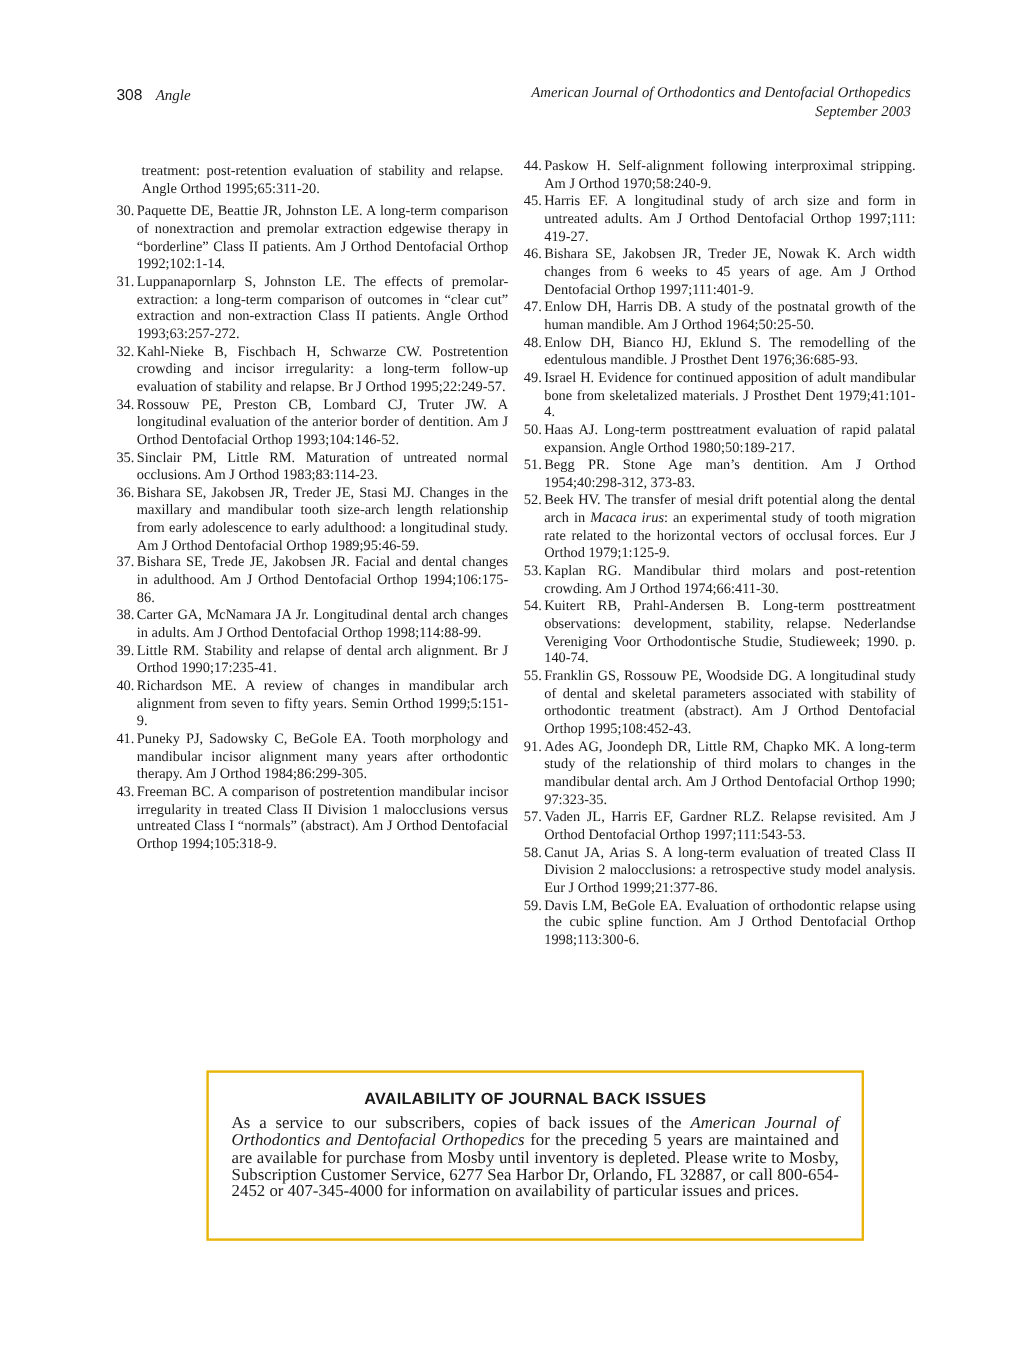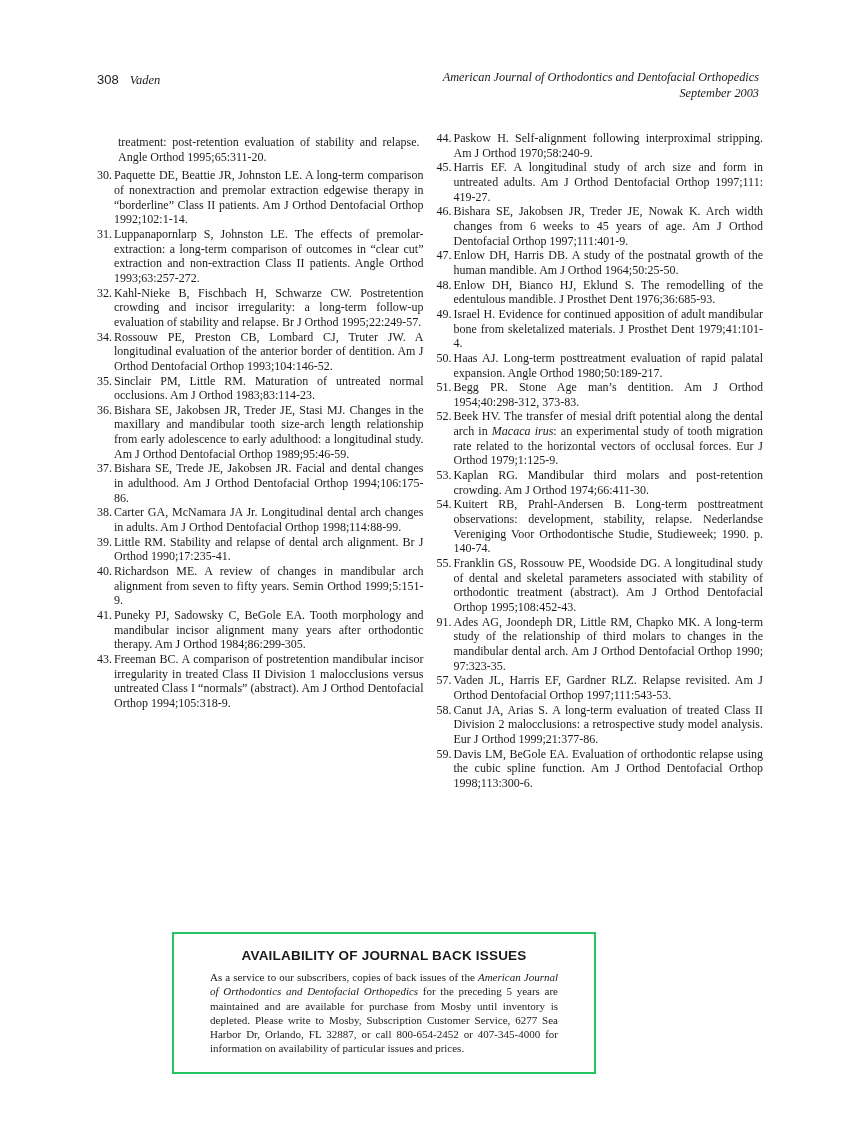--- a/index.html
+++ b/index.html
@@ -69,50 +69,50 @@
   }
   .ref-num {
     position: absolute;
     left: 0;
     top: 0;
   }
   
   .notice-box {
     position: absolute;
     left: 172px;
-    top: 932px;
-    width: 424px;
+    top: 892px;
+    width: 548px;
     height: 142px;
-    border: 2px solid #22c55e;
+    border: 2px solid #eab308;
     box-sizing: border-box;
     background: #fff;
   }
   .notice-title {
     font-family: "Liberation Sans", sans-serif;
     font-size: 13.5px;
     font-weight: bold;
     text-align: center;
     letter-spacing: 0.2px;
     margin: 14px 10px 7px;
   }
   .notice-body {
-    margin: 0 36px;
-    font-size: 11px;
+    margin: 0 19px;
+    font-size: 14px;
     line-height: 14.3px;
     text-align: justify;
   }
 </style>
 </head>
 <body>
 
 <div class="page">
 
   <header class="page-header">
     <div class="header-left">
-      <span class="page-num">308</span><span class="running-author">Vaden</span>
+      <span class="page-num">308</span><span class="running-author">Angle</span>
     </div>
     <div class="header-right">
       <div>American Journal of Orthodontics and Dentofacial Orthopedics</div>
       <div>September 2003</div>
     </div>
   </header>
 
   <main class="ref-columns">
     <div class="ref-col">
       <p class="ref-cont">treatment: post-retention evaluation of stability and relapse. Angle Orthod 1995;65:311-20.</p>

